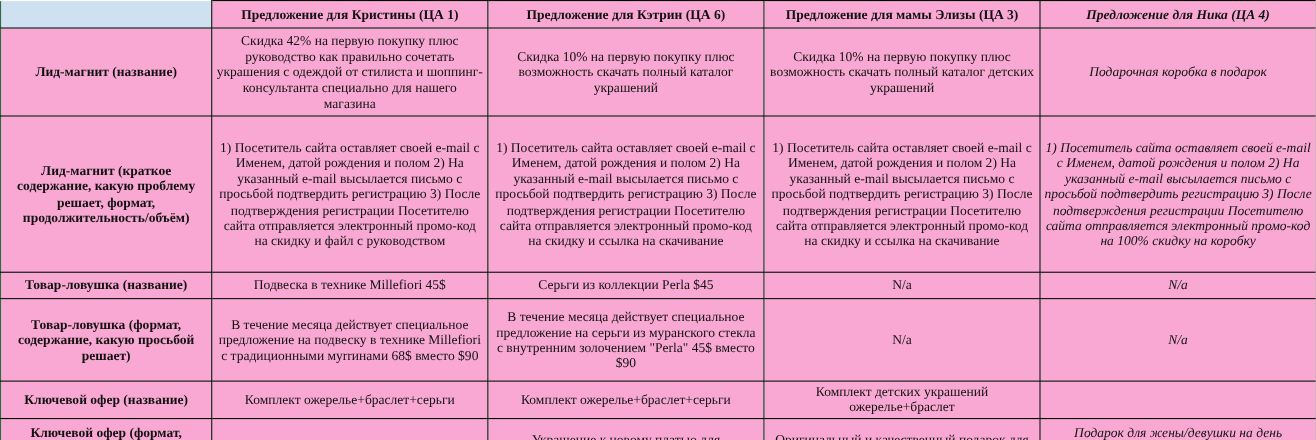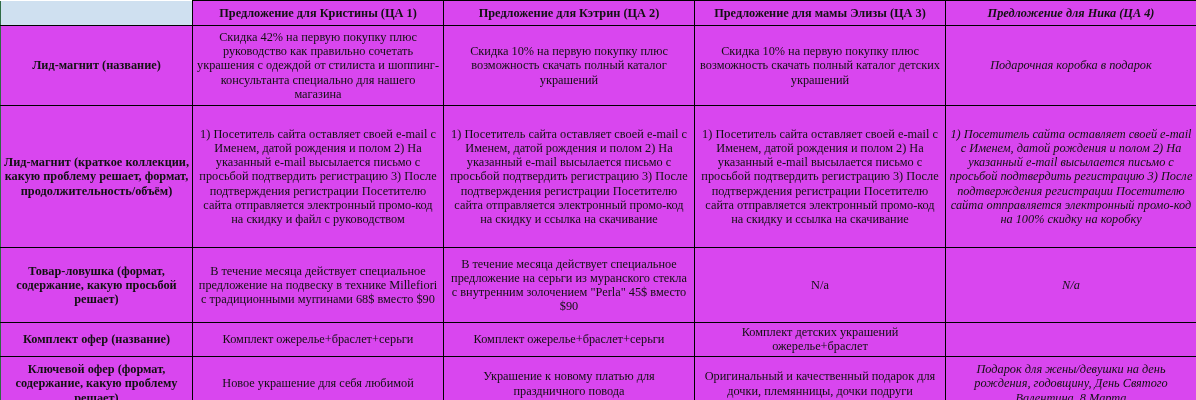--- a/index.html
+++ b/index.html
@@ -20,21 +20,21 @@
     height: 400px;
   }
   table.sheet td, table.sheet th {
     border: 1.5px solid #000000;
     padding: 2px 3px;
     vertical-align: middle;
     text-align: center;
     font-size: 12.3px;
     line-height: 1.16;
     color: #111111;
-    background: #d946ef;
+    background: #f9a8d4;
     word-wrap: break-word;
     overflow: hidden;
   }
   .col-label {
     width: 192px;
   }
   .col-data {
     width: 251px;
   }
   th.hdr {
@@ -82,57 +82,64 @@
     <col class="col-label">
     <col class="col-data">
     <col class="col-data">
     <col class="col-data">
     <col class="col-data">
   </colgroup>
   <thead>
     <tr>
       <th class="hdr blank"></th>
       <th class="hdr">Предложение для Кристины (ЦА 1)</th>
-      <th class="hdr">Предложение для Кэтрин (ЦА 2)</th>
+      <th class="hdr">Предложение для Кэтрин (ЦА 6)</th>
       <th class="hdr">Предложение для мамы Элизы (ЦА 3)</th>
       <th class="hdr lastcol">Предложение для Ника (ЦА 4)</th>
     </tr>
   </thead>
   <tbody>
     <tr class="r-lead-title">
       <td class="rowlabel firstcol">Лид-магнит (название)</td>
       <td class="cell">Скидка 42% на первую покупку плюс руководство как правильно сочетать украшения с одеждой от стилиста и шоппинг-консультанта специально для нашего магазина</td>
       <td class="cell">Скидка 10% на первую покупку плюс возможность скачать полный каталог украшений</td>
       <td class="cell">Скидка 10% на первую покупку плюс возможность скачать полный каталог детских украшений</td>
       <td class="cell lastcol">Подарочная коробка в подарок</td>
     </tr>
     <tr class="r-lead-body">
-      <td class="rowlabel firstcol">Лид-магнит (краткое коллекции, какую проблему решает, формат, продолжительность/объём)</td>
+      <td class="rowlabel firstcol">Лид-магнит (краткое содержание, какую проблему решает, формат, продолжительность/объём)</td>
       <td class="cell">1) Посетитель сайта оставляет своей e-mail с Именем, датой рождения и полом
 2) На указанный e-mail высылается письмо с просьбой подтвердить регистрацию
 3) После подтверждения регистрации Посетителю сайта отправляется электронный промо-код на скидку и файл с руководством</td>
       <td class="cell">1) Посетитель сайта оставляет своей e-mail с Именем, датой рождения и полом
 2) На указанный e-mail высылается письмо с просьбой подтвердить регистрацию
 3) После подтверждения регистрации Посетителю сайта отправляется электронный промо-код на скидку и ссылка на скачивание</td>
       <td class="cell">1) Посетитель сайта оставляет своей e-mail с Именем, датой рождения и полом
 2) На указанный e-mail высылается письмо с просьбой подтвердить регистрацию
 3) После подтверждения регистрации Посетителю сайта отправляется электронный промо-код на скидку и ссылка на скачивание</td>
       <td class="cell lastcol">1) Посетитель сайта оставляет своей e-mail с Именем, датой рождения и полом
 2) На указанный e-mail высылается письмо с просьбой подтвердить регистрацию
 3) После подтверждения регистрации Посетителю сайта отправляется электронный промо-код на 100% скидку на коробку</td>
     </tr>
+    <tr class="r-trap-title">
+      <td class="rowlabel firstcol">Товар-ловушка (название)</td>
+      <td class="cell">Подвеска в технике Millefiori 45$</td>
+      <td class="cell">Серьги из коллекции Perla $45</td>
+      <td class="cell">N/a</td>
+      <td class="cell lastcol">N/a</td>
+    </tr>
     <tr class="r-trap-body">
       <td class="rowlabel firstcol">Товар-ловушка (формат, содержание, какую просьбой решает)</td>
       <td class="cell">В течение месяца действует специальное предложение на подвеску в технике Millefiori с традиционными муrrинами 68$ вместо $90</td>
       <td class="cell">В течение месяца действует специальное предложение на серьги из муранского стекла с внутренним золочением "Perla" 45$ вместо $90</td>
       <td class="cell">N/a</td>
       <td class="cell lastcol">N/a</td>
     </tr>
     <tr class="r-offer-title">
-      <td class="rowlabel firstcol">Комплект офер (название)</td>
+      <td class="rowlabel firstcol">Ключевой офер (название)</td>
       <td class="cell">Комплект ожерелье+браслет+серьги</td>
       <td class="cell">Комплект ожерелье+браслет+серьги</td>
       <td class="cell">Комплект детских украшений ожерелье+браслет</td>
       <td class="cell lastcol"></td>
     </tr>
     <tr class="r-offer-body">
       <td class="rowlabel firstcol">Ключевой офер (формат, содержание, какую проблему решает)</td>
       <td class="cell">Новое украшение для себя любимой</td>
       <td class="cell">Украшение к новому платью для праздничного повода</td>
       <td class="cell">Оригинальный и качественный подарок для дочки, племянницы, дочки подруги</td>

